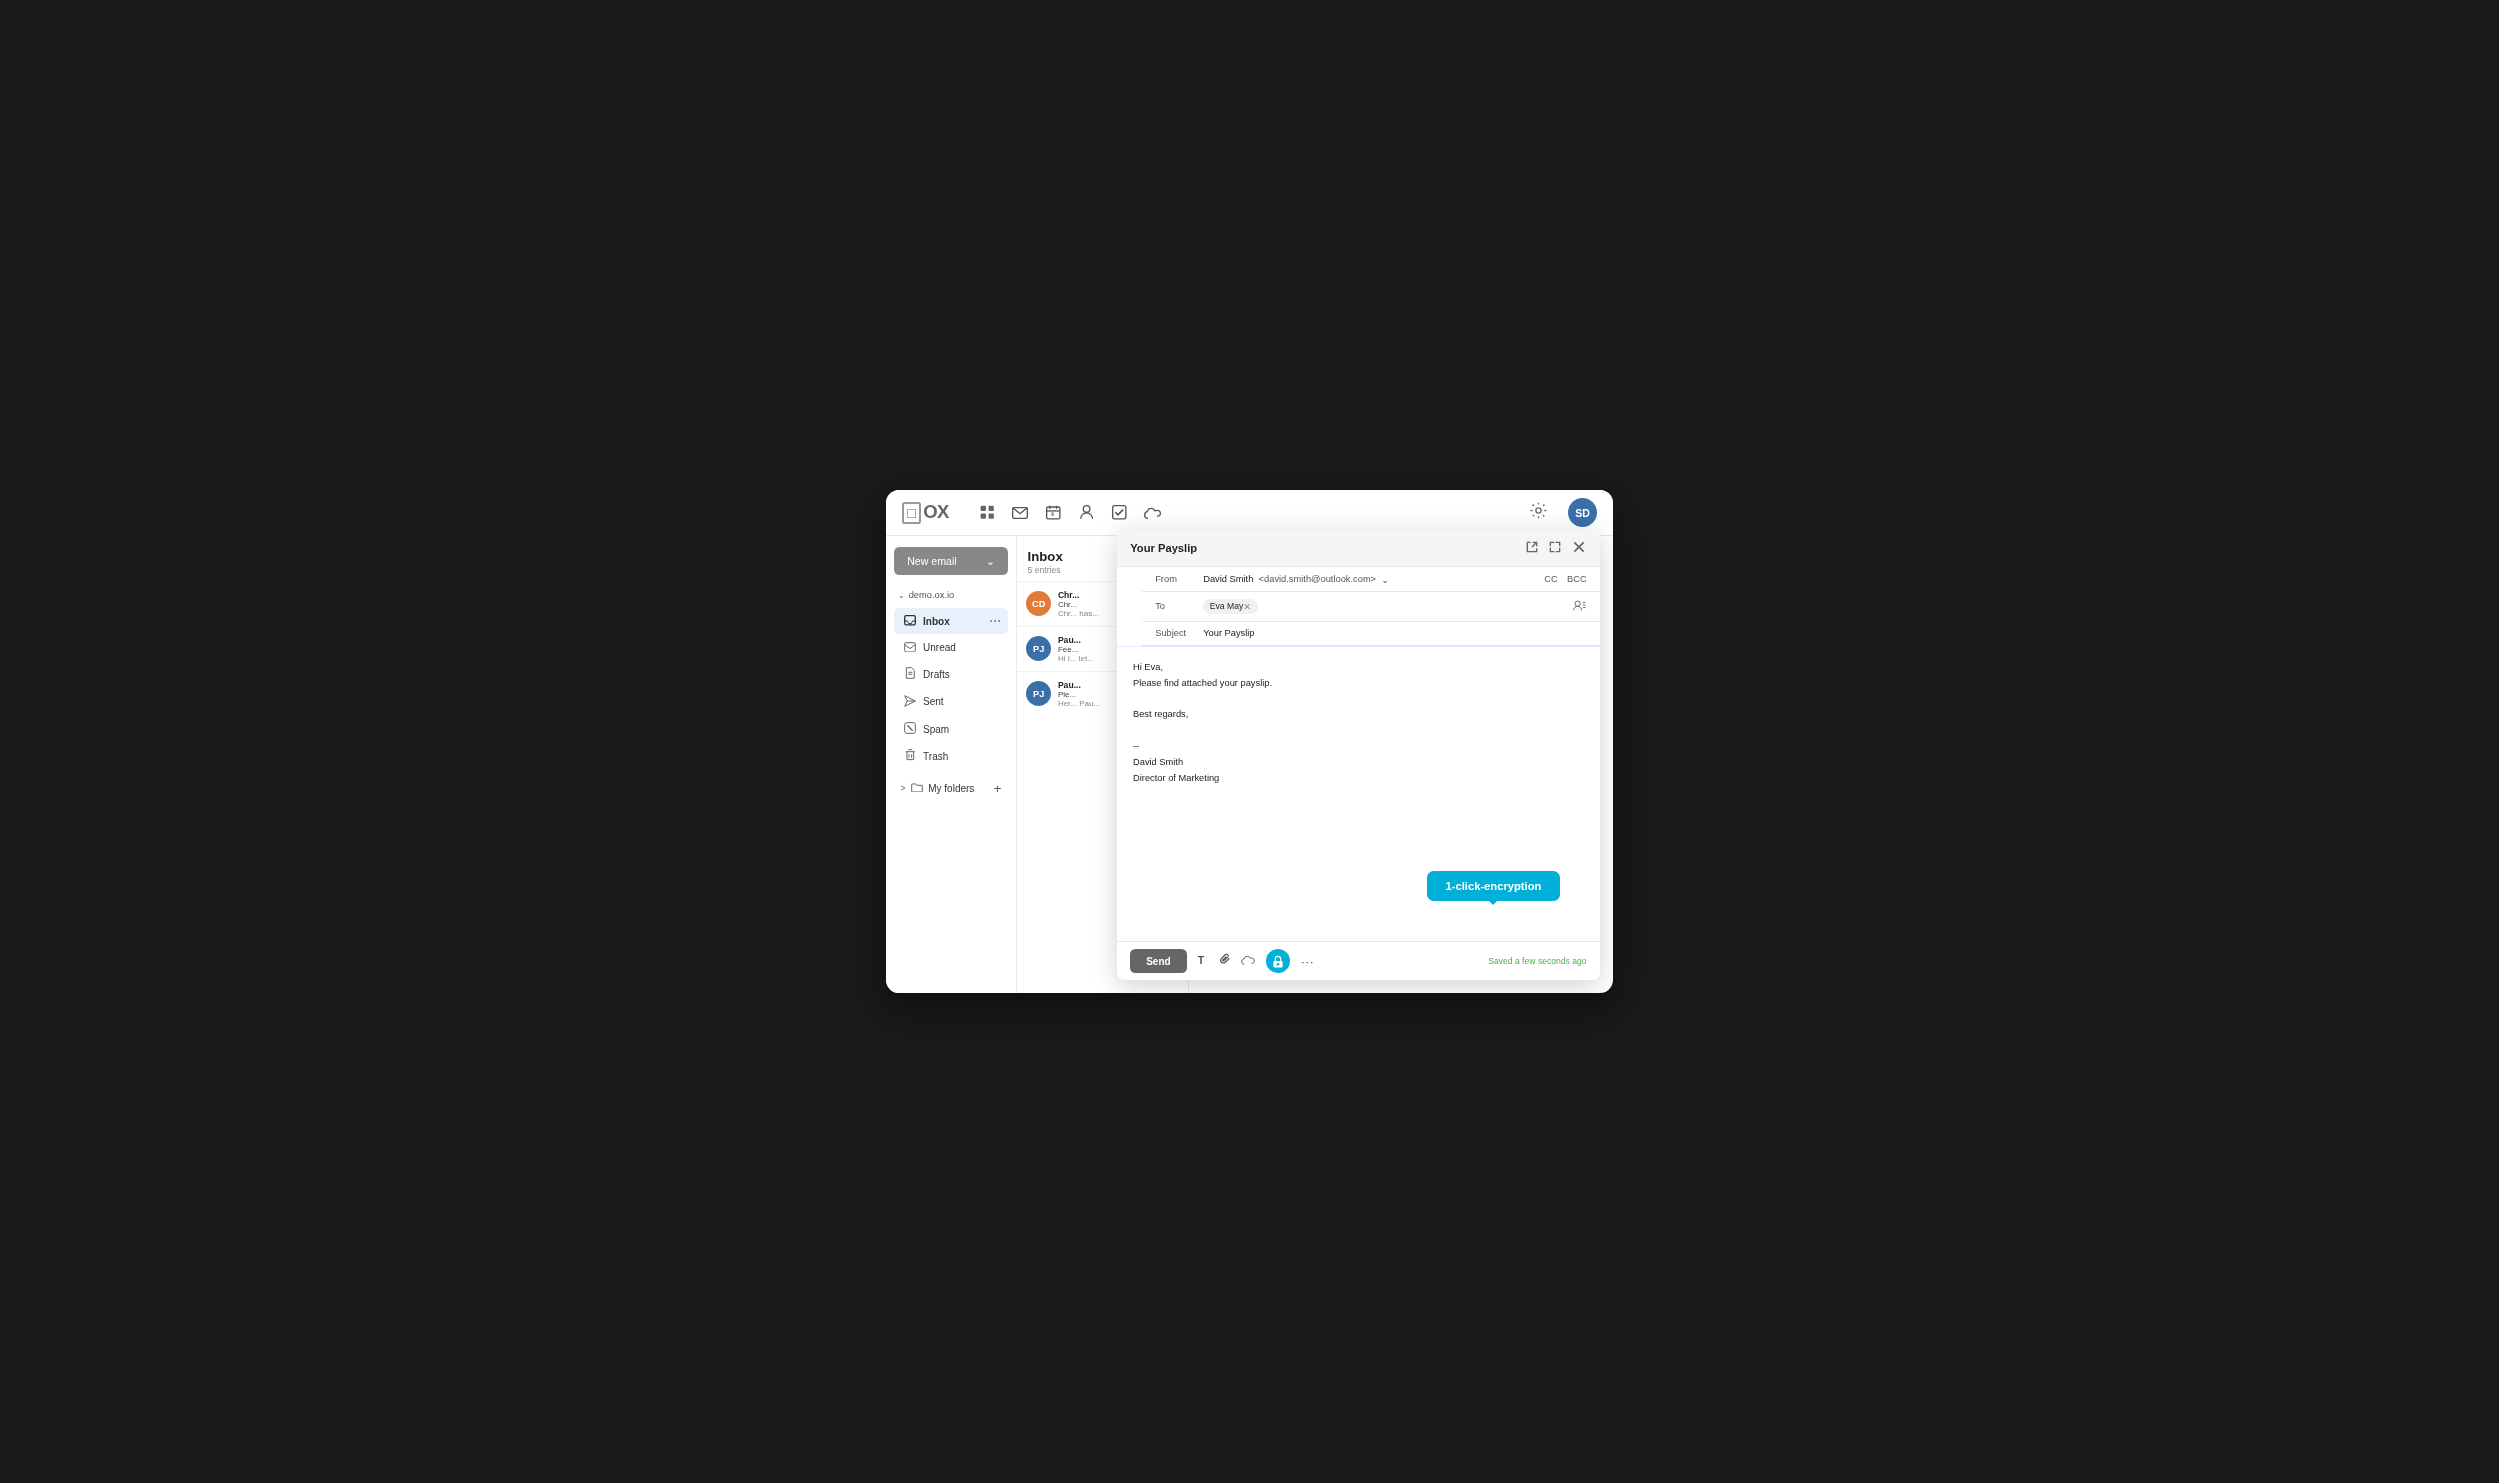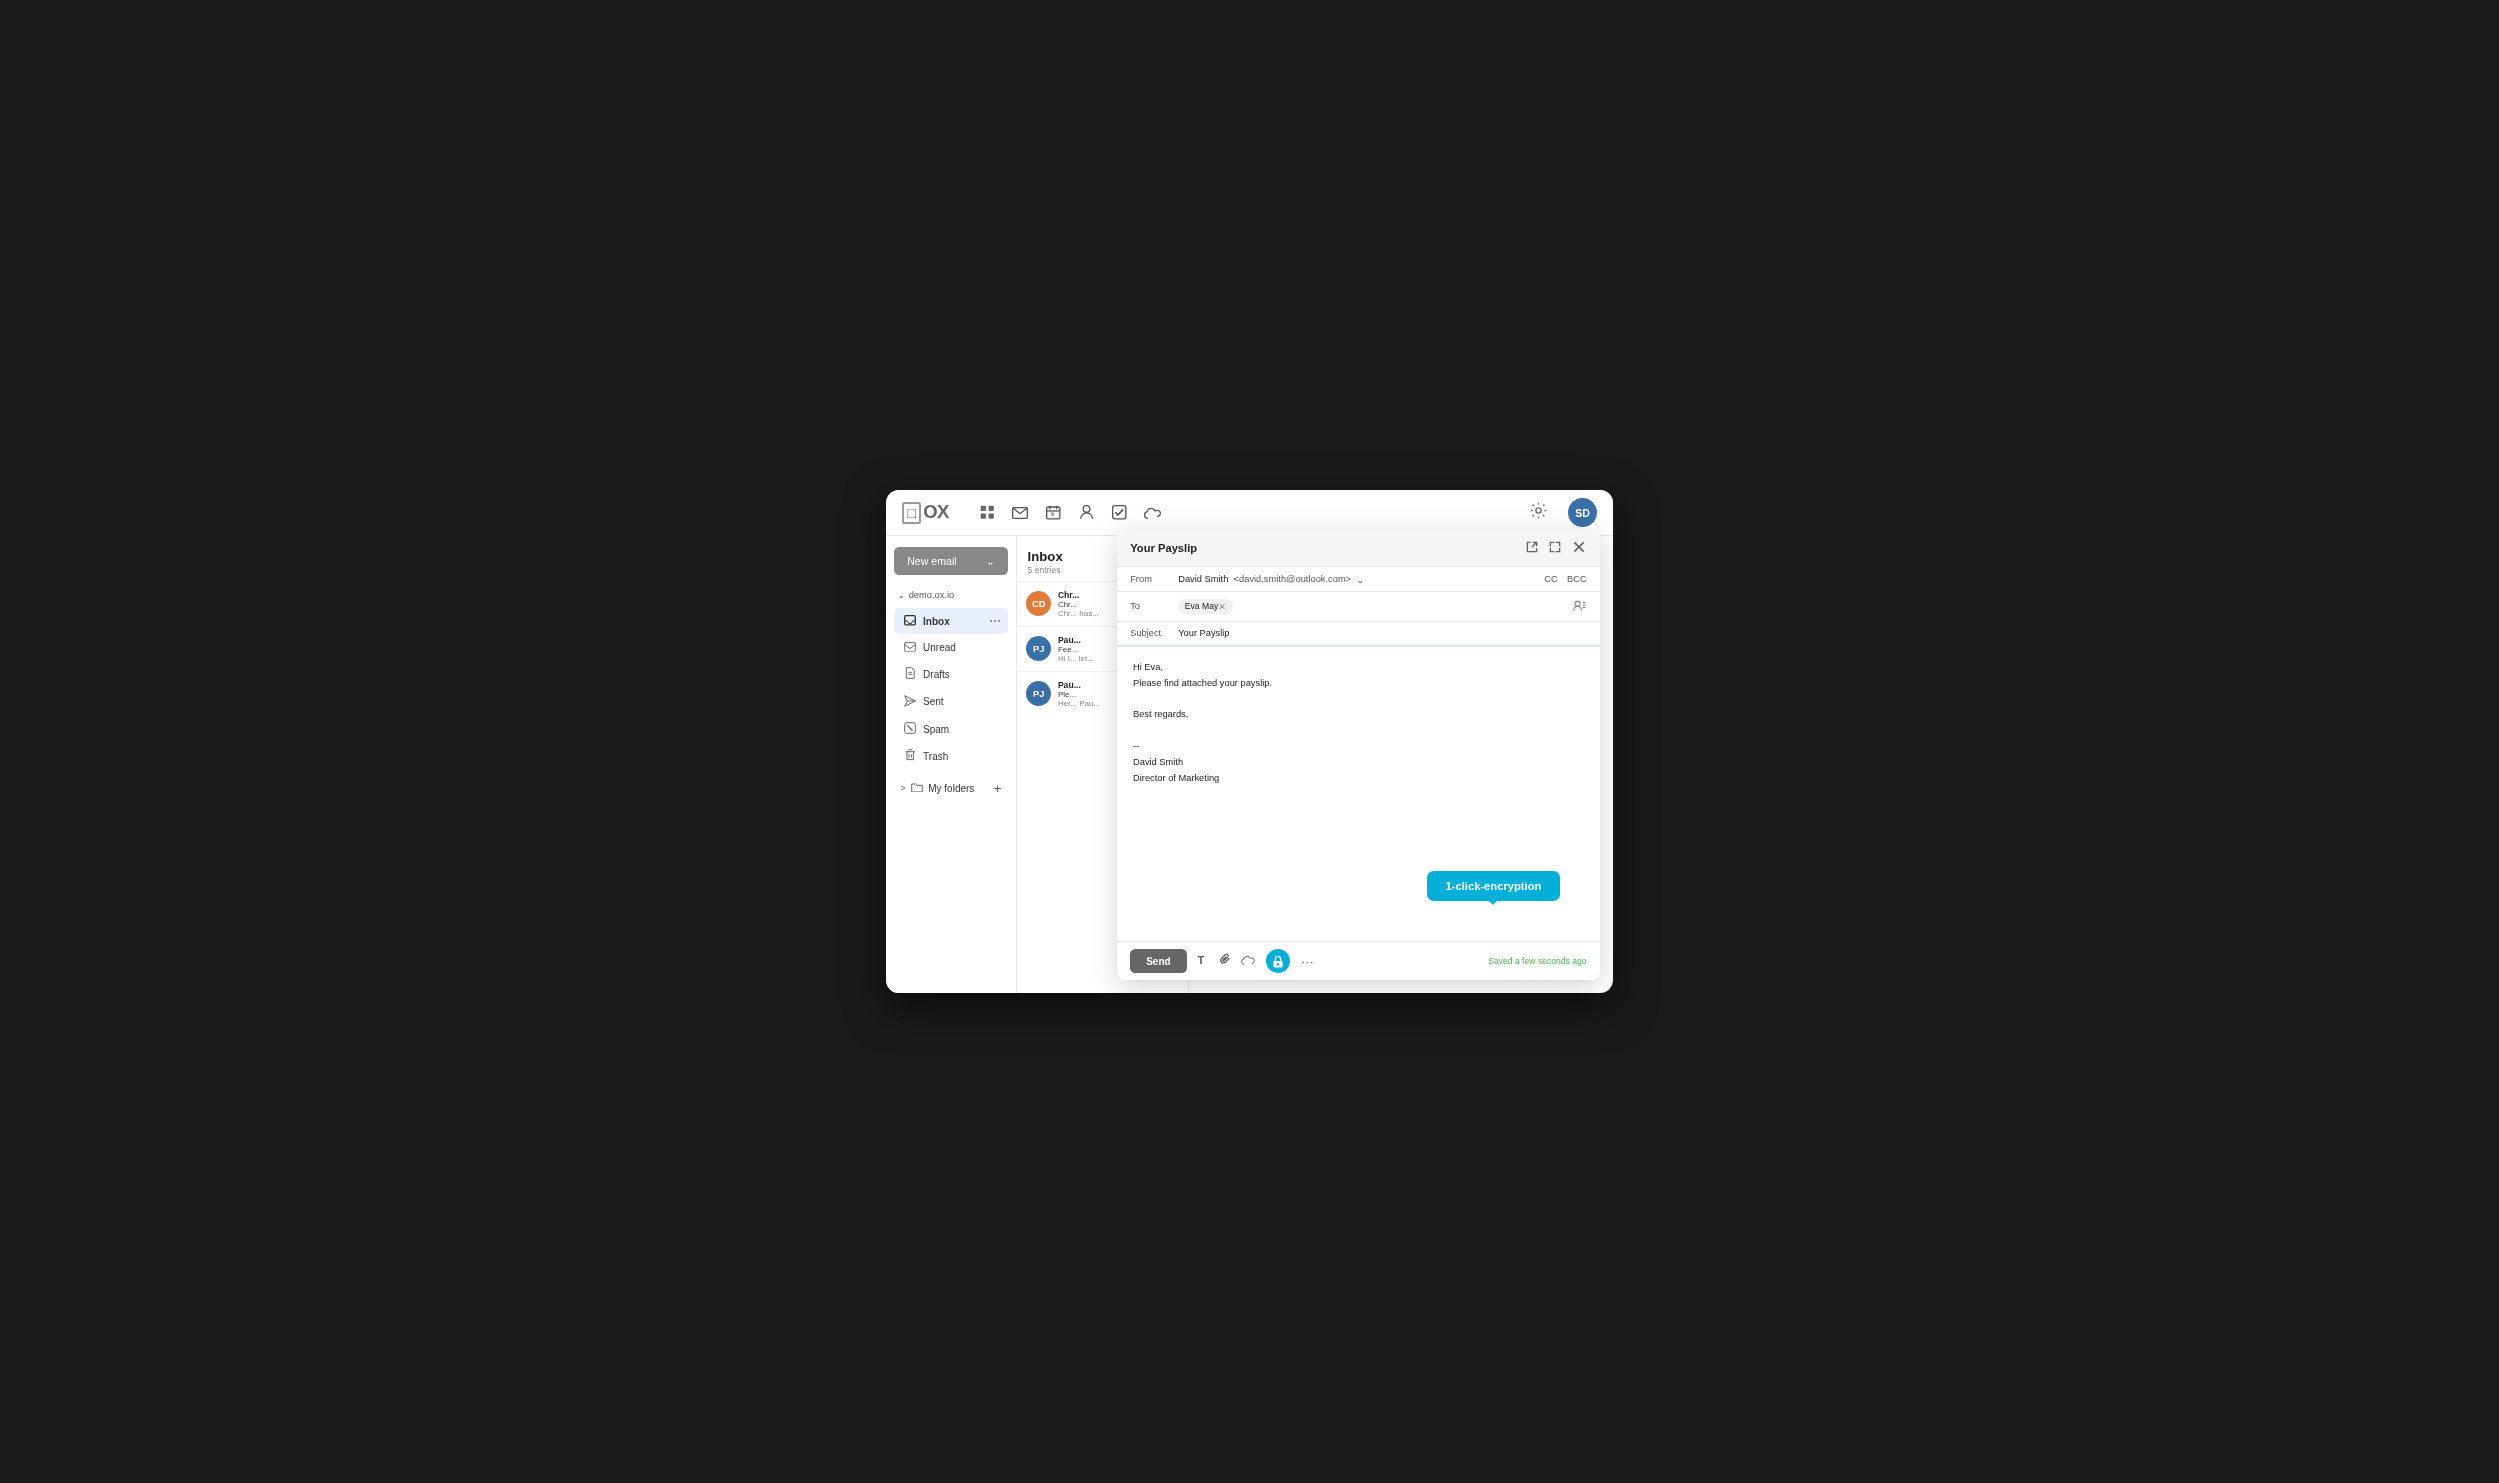--- a/index.html
+++ b/index.html
@@ -305,20 +305,21 @@
     .compose-fields {
       border-bottom: 0.7px solid #e0ecff;
     }
 
     .compose-field-row {
       display: flex;
       align-items: center;
       padding: 6.6px 13.2px;
       border-bottom: 0.7px solid #e8e8e8;
       gap: 8px;
+      margin-left: 25px;
     }
 
     .compose-field-row:last-child {
       border-bottom: none;
     }
 
     .field-label {
       font-size: 9.3px;
       color: #555;
       font-weight: 500;

